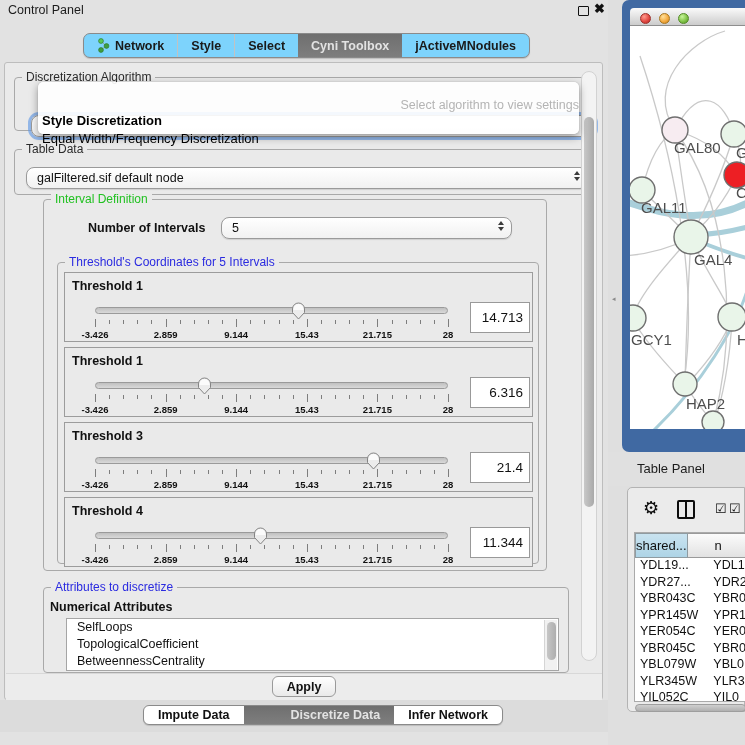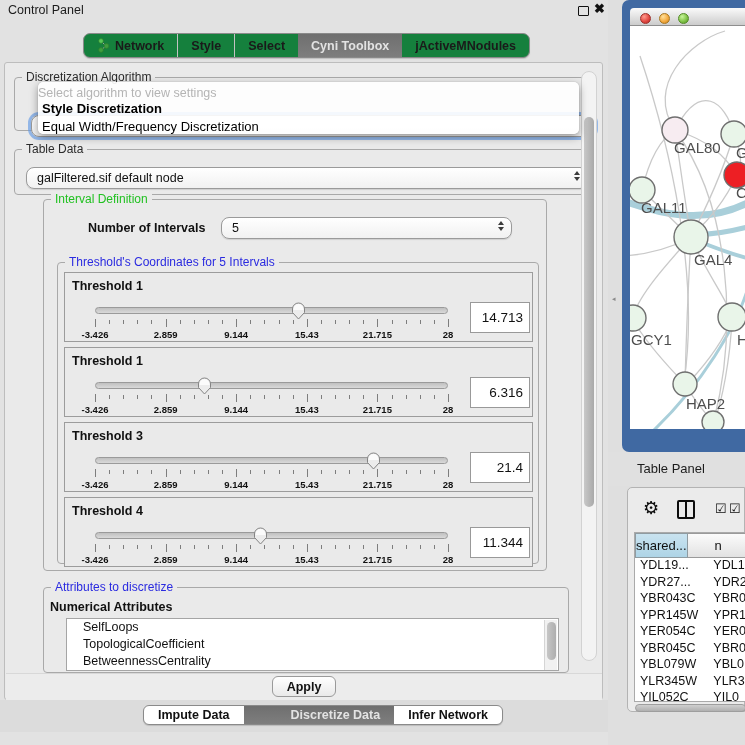--- a/index.html
+++ b/index.html
@@ -8,21 +8,21 @@
 
   .app { position:absolute; inset:0;border-radius:6px; }
 
   
   .left-panel { position:absolute; left:0; top:0; width:608px; height:745px; background:#e2e2e2; }
   .titlebar { position:absolute; left:0; top:0; width:608px; height:20px; }
   .titlebar .ptitle { position:absolute; left:8px; top:3px; font-size:12.5px; color:#1c1c1c; }
   .float-btn { position:absolute; left:578px; top:6px; width:11px; height:10px; border:1.6px solid #111; border-radius:1px; cursor:pointer; }
   .close-btn { position:absolute; left:594px; top:1px; font-size:13px; font-weight:bold; color:#111; cursor:pointer; }
 
-  .top-tabs { position:absolute; left:83px; top:33px; height:25px; display:flex; background:#15803d; border:1px solid #8a8a8a; border-radius:7px; overflow:hidden; box-shadow:0 1px 1px rgba(0,0,0,.15); }
+  .top-tabs { position:absolute; left:83px; top:33px; height:25px; display:flex; background:#7dd3fc; border:1px solid #8a8a8a; border-radius:7px; overflow:hidden; box-shadow:0 1px 1px rgba(0,0,0,.15); }
   .ttab { display:flex; align-items:center; gap:5px; padding:0 13px; font-size:12.5px; font-weight:bold; color:#1a1a1a; cursor:pointer; white-space:nowrap; }
   .ttab.sep { border-left:1px solid #c2c2c2; }
   .ttab.selected { background:linear-gradient(#6f6f6f,#7e7e7e); color:#e3e3e3; border-left:none; }
   .ttab.selected + .ttab { border-left:none; }
   .net-ico { width:13px; height:15px; }
 
   .content { position:absolute; left:4px; top:62px; width:599px; height:638px; background:#eaeaea; border:1px solid #bdbdbd; border-radius:3px; }
 
   .group { position:absolute; border:1px solid #a9a9a9; border-radius:4px; }
   .gtitle { position:absolute; top:-8px; left:7px; background:#eaeaea; padding:0 4px; font-size:12px; white-space:nowrap; }
@@ -39,21 +39,21 @@
   .combo { position:relative; background:linear-gradient(#ffffff,#f1f1f1); border:1px solid #9a9a9a; border-radius:8px; height:22px; font-size:12.5px; color:#111; display:flex; align-items:center; padding:0 24px 0 10px; cursor:pointer; box-shadow:0 1px 1px rgba(0,0,0,.12); }
   .stepper { position:absolute; right:7px; top:3px; display:flex; flex-direction:column; gap:2px; }
   .stepper i { width:0; height:0; border-left:3.5px solid transparent; border-right:3.5px solid transparent; }
   .stepper .up { border-bottom:4.5px solid #3c3c3c; }
   .stepper .dn { border-top:4.5px solid #3c3c3c; }
 
   .alg-combo { position:absolute; left:16px; top:37px; width:564px; box-shadow:0 0 0 3px rgba(100,155,230,.65); }
   .table-combo { position:absolute; left:11px; top:17px; width:562px; }
 
   .popup { position:absolute; left:33px; top:19px; width:541px; height:52px; background:rgba(255,255,255,.9); border-radius:5px; box-shadow:0 3px 9px rgba(0,0,0,.38), 0 0 1px rgba(0,0,0,.3); z-index:6; }
-  .popup .hint { text-align:left; font-size:12.5px; color:#b4b4b4; padding-top:4px; }
+  .popup .hint { text-align:right; font-size:12.5px; color:#b4b4b4; padding-top:16px; }
   .popup .opt { font-size:13px; color:#000; padding:1px 3px 1px 4px; cursor:pointer; line-height:15.5px; }
   .popup .opt.bold { font-weight:bold; }
 
   .row-intervals { position:absolute; left:0; top:16px; width:100%; height:26px; }
   .row-intervals label { position:absolute; left:44px; top:5px; font-size:12.5px; font-weight:bold; color:#111; }
   .spin { position:absolute; left:177px; top:1px; width:291px; }
 
   .tlist { position:absolute; left:6px; top:9px; width:469px; }
   .tbox { position:relative; width:469px; height:70px; border:1px solid #9c9c9c; background:#eaeaea; margin-bottom:5px; }
   .tbox .tlabel { position:absolute; left:7px; top:6px; font-size:12.5px; font-weight:bold; color:#111; }
@@ -63,21 +63,21 @@
   .ticks { position:absolute; left:0; top:46px; width:353px; height:10px; }
   .ticks s { position:absolute; top:0; width:1px; background:#7d7d7d; }
   .ticks s.maj { height:8px; }
   .ticks s.min { height:4px; top:1px; }
   .ticklabels { position:absolute; left:0; top:56px; width:353px; height:12px; }
   .ticklabels b { position:absolute; transform:translateX(-50%); font-size:9.5px; font-weight:bold; color:#111; white-space:nowrap; }
   .vfield { position:absolute; left:405px; top:29px; width:60px; height:31px; background:#fff; border:1px solid #999; font-size:13.5px; color:#111; text-align:right; padding:7px 6px 0 0; }
 
   .attrs-header { position:absolute; left:6px; top:12px; font-size:12.5px; font-weight:bold; color:#111; }
   .attr-list { position:absolute; left:22px; top:30px; width:493px; height:53px; background:#fff; border:1px solid #a5a5a5; overflow:hidden; }
-  .attr-list .item { font-size:12.5px; color:#111; padding-left:16px; line-height:17px; }
+  .attr-list .item { font-size:12.5px; color:#111; padding-left:10px; line-height:17px; }
   .list-sb { position:absolute; right:1px; top:1px; width:13px; height:51px; background:#f1f1f1; border-left:1px solid #d5d5d5; }
   .list-sb .th { position:absolute; left:1.5px; top:2px; width:9px; height:38px; background:linear-gradient(90deg,#c6c6c6,#aeaeae); border-radius:5px; }
 
   .apply-bar { position:absolute; left:1px; top:610px; width:596px; height:27px; background:#ececec; border-top:1px solid #d8d8d8; text-align:center; }
   .apply { margin-top:2px; width:64px; height:21px; font-family:"Liberation Sans",sans-serif; font-size:12.5px; font-weight:bold; color:#111; background:linear-gradient(#ffffff,#e9e9e9); border:1px solid #9a9a9a; border-radius:6px; cursor:pointer; }
 
   .main-sb { position:absolute; right:5px; top:8px; width:16px; height:590px; background:#f3f3f3; border:1px solid #d2d2d2; border-radius:8px; }
   .main-sb-thumb { position:absolute; left:2px; top:45px; width:10px; height:390px; background:linear-gradient(90deg,#c8c8c8,#a9a9a9); border-radius:6px; }
 
   .bottom-strip { position:absolute; left:0; top:700px; width:608px; height:32px; background:#dcdcdc; }

